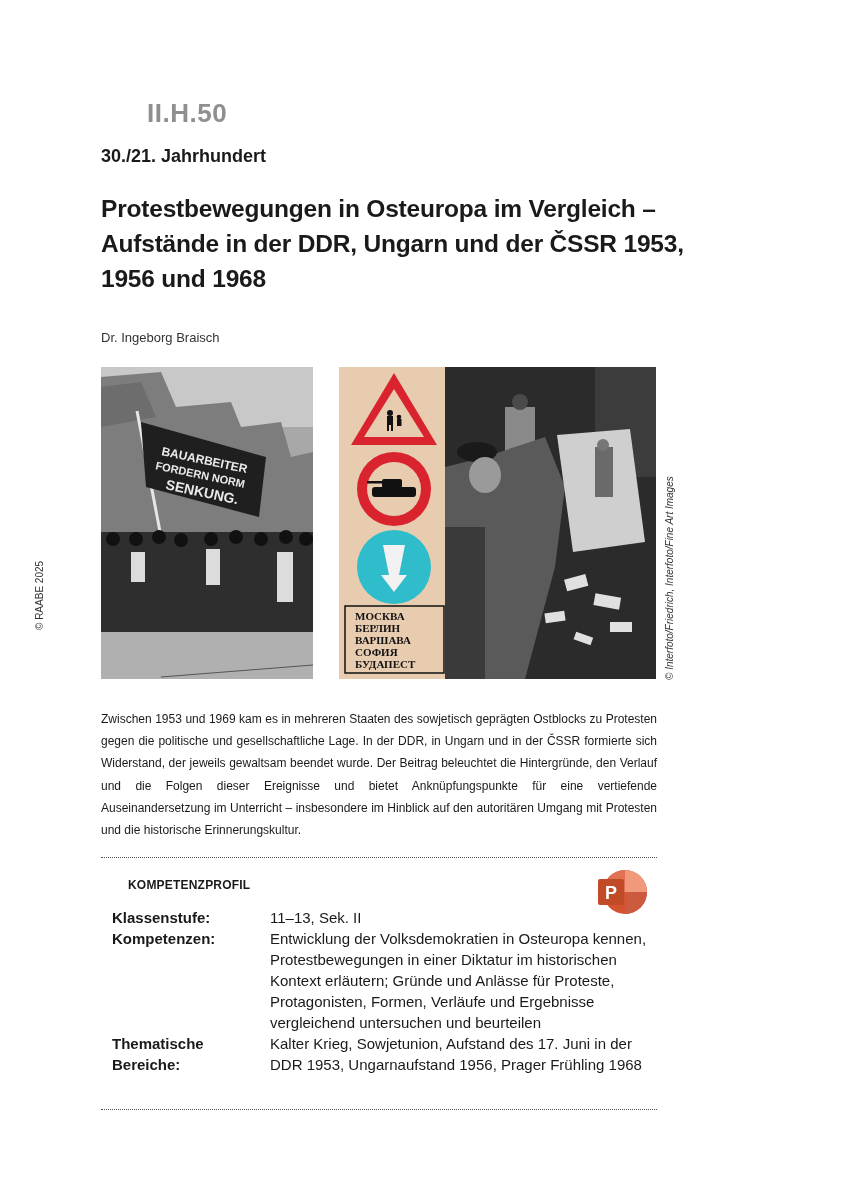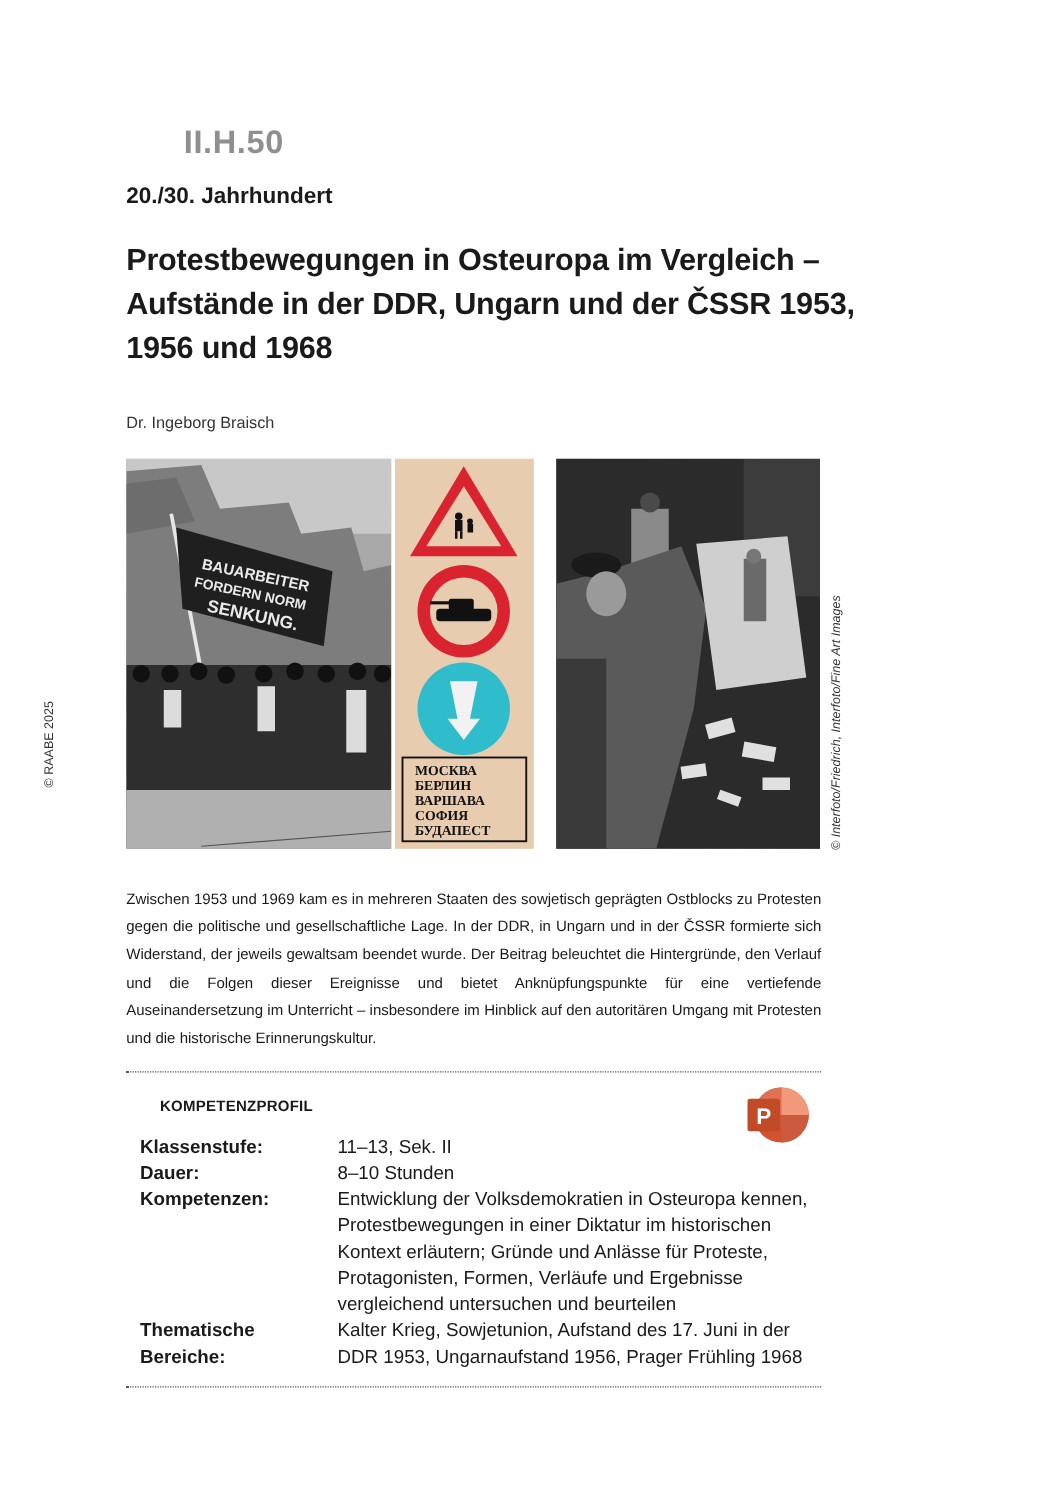--- a/index.html
+++ b/index.html
@@ -10,36 +10,36 @@
   .era { position: absolute; left: 101px; top: 146px; font-size: 18px; font-weight: bold; color: #1a1a1a; }
   .title { position: absolute; left: 101px; top: 191px; width: 600px; font-size: 24.5px; font-weight: bold;
            line-height: 35px; color: #1a1a1a; margin: 0; letter-spacing: -0.2px; }
   .author { position: absolute; left: 101px; top: 330px; font-size: 13px; color: #333; }
   .side-copyright { position: absolute; left: 34px; top: 630px; transform: rotate(-90deg);
                     transform-origin: left top; font-size: 10px; color: #333; white-space: nowrap; }
   .photo-credit { position: absolute; left: 664px; top: 680px; transform: rotate(-90deg);
                   transform-origin: left top; font-size: 10px; color: #333; white-space: nowrap; font-style: italic; }
   .img { position: absolute; top: 367px; height: 312px; overflow: hidden; }
   .img1 { left: 101px; width: 212px; background: linear-gradient(180deg, #bdbdbd 0%, #9a9a9a 30%, #6e6e6e 55%, #3a3a3a 75%, #8a8a8a 100%); }
-  .img2 { left: 316px; width: 111px; background: #e8ccb0; }
+  .img2 { left: 339px; width: 111px; background: #e8ccb0; }
   .img3 { left: 445px; width: 211px; background: linear-gradient(135deg, #2a2a2a 0%, #4a4a4a 40%, #303030 70%, #1e1e1e 100%); }
   .intro { position: absolute; left: 101px; top: 708px; width: 556px; font-size: 12px; line-height: 22.2px;
            text-align: justify; color: #1a1a1a; margin: 0; }
   .dotline { position: absolute; left: 101px; width: 556px; height: 0; border-top: 1.5px dotted #555; }
   .kp-head { position: absolute; left: 112px; top: 878px; font-size: 12px; font-weight: bold; color: #1a1a1a; letter-spacing: 0.2px; padding-left: 16px; }
   .kp-table { position: absolute; left: 112px; top: 907px; width: 540px; border-collapse: collapse; font-size: 15px; }
   .kp-table td { padding: 0; vertical-align: top; line-height: 21px; }
   .kp-table td.k { width: 158px; font-weight: bold; }
   .ppt { position: absolute; left: 596px; top: 866px; width: 52px; height: 52px; }
 </style>
 </head>
 <body>
 
 <div class="code">II.H.50</div>
-<div class="era">20./30. Jahrhundert</div>
+<div class="era">30./21. Jahrhundert</div>
 <h1 class="title">
   <span>Protestbewegungen in Osteuropa im Vergleich –</span><br>
   <span>Aufstände in der DDR, Ungarn und der ČSSR 1953,</span><br>
   <span>1956 und 1968</span>
 </h1>
 <div class="author">Dr. Ingeborg Braisch</div>
 
 <div class="side-copyright">© RAABE 2025</div>
 
 <div class="img img1">
@@ -152,24 +152,20 @@
   </svg>
 </div>
 
 <table class="kp-table">
   <tbody>
       <tr>
     <td class="k">Klassenstufe:</td>
     <td>11–13, Sek. II</td>
   </tr>
   <tr>
-    <td class="k">Dauer:</td>
-    <td>8–10 Stunden</td>
-  </tr>
-  <tr>
     <td class="k">Kompetenzen:</td>
     <td>Entwicklung der Volksdemokratien in Osteuropa kennen, Protestbewegungen in einer Diktatur im historischen Kontext erläutern; Gründe und Anlässe für Proteste, Protagonisten, Formen, Verläufe und Ergebnisse vergleichend untersuchen und beurteilen</td>
   </tr>
   <tr>
     <td class="k">Thematische Bereiche:</td>
     <td>Kalter Krieg, Sowjetunion, Aufstand des 17. Juni in der DDR 1953, Ungarnaufstand 1956, Prager Frühling 1968</td>
   </tr>
 </tbody>
   </table>
 

